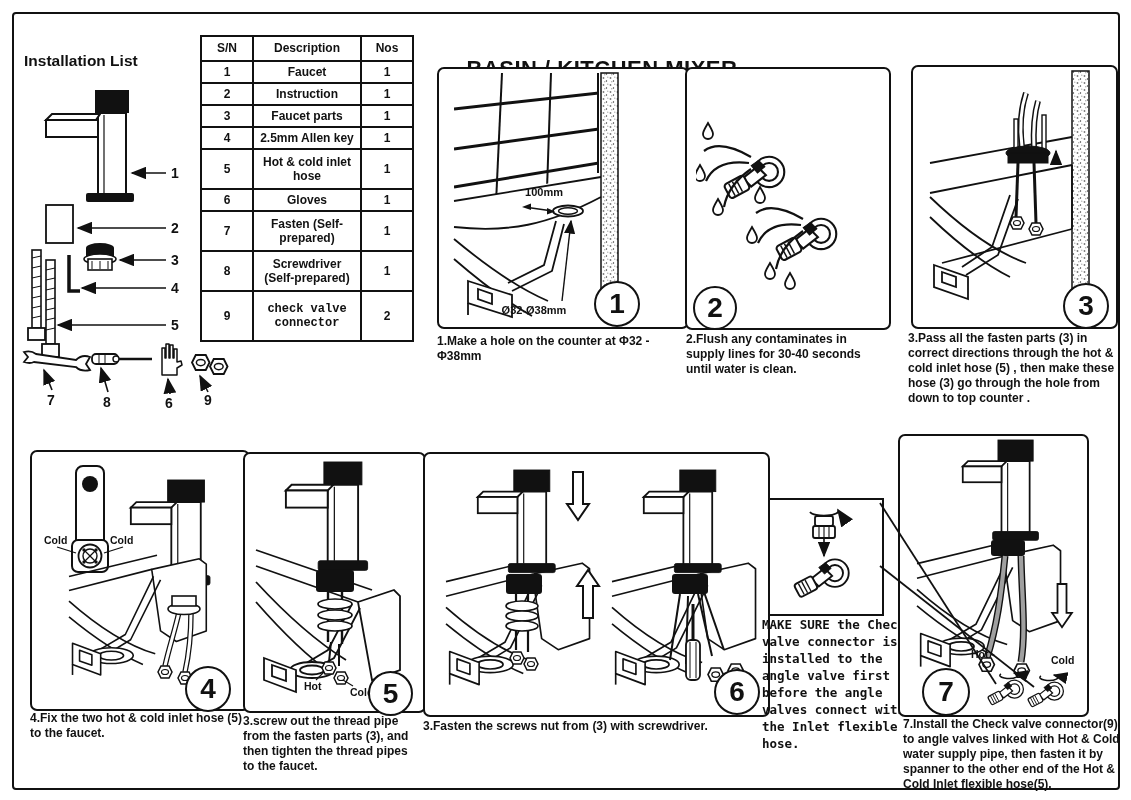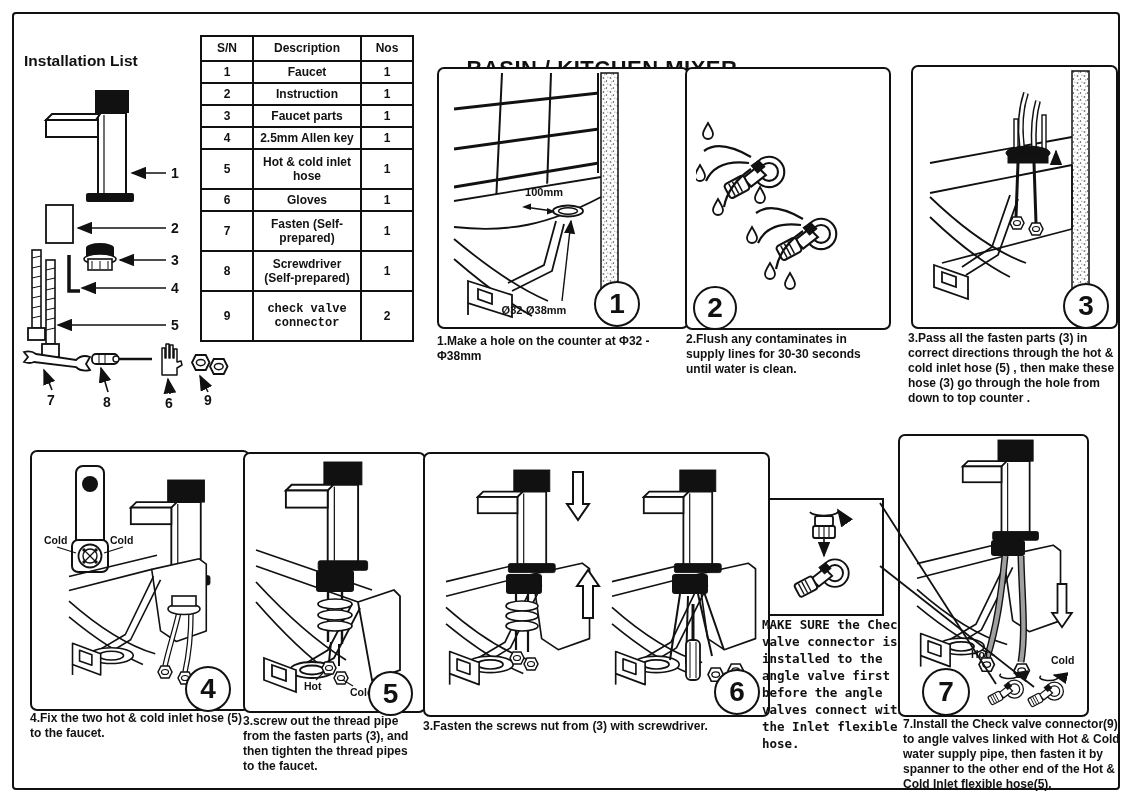--- a/index.html
+++ b/index.html
@@ -302,21 +302,21 @@
       <path d="M105,156 Q72,152 62,174"></path>
       <path d="M107,162 Q84,178 80,200"></path>
     </g>
     <use href="#g-drop" transform="translate(64,126)"></use>
     <use href="#g-drop" transform="translate(56,166)"></use>
     <use href="#g-drop" transform="translate(74,202)"></use>
     <use href="#g-drop" transform="translate(94,212)"></use>
   </svg>
   <div class="step-circle" style="left:6px;top:217px;width:40px;height:40px">2</div>
 </div>
-<div class="abs caption" style="left:686px;top:332px;width:200px">2.Flush any contaminates in supply lines for 30-30 seconds until water is clean.</div>
+<div class="abs caption" style="left:686px;top:332px;width:200px">2.Flush any contaminates in supply lines for 30-40 seconds until water is clean.</div>
 
 <div class="abs panel" style="left:911px;top:65px;width:194px;height:260px">
   <svg width="190" height="256" viewBox="0 0 190 256">
     <rect x="150" y="4" width="17" height="226" fill="url(#gran)" stroke="#111" stroke-width="1.5"></rect>
     <g fill="none" stroke="#111" stroke-width="1.8">
       <line x1="8" y1="96" x2="150" y2="70"></line>
       <line x1="8" y1="126" x2="150" y2="98"></line>
       <line x1="20" y1="196" x2="150" y2="162"></line>
       <line x1="150" y1="98" x2="150" y2="162"></line>
       <path d="M8,130 Q60,180 104,196"></path>

